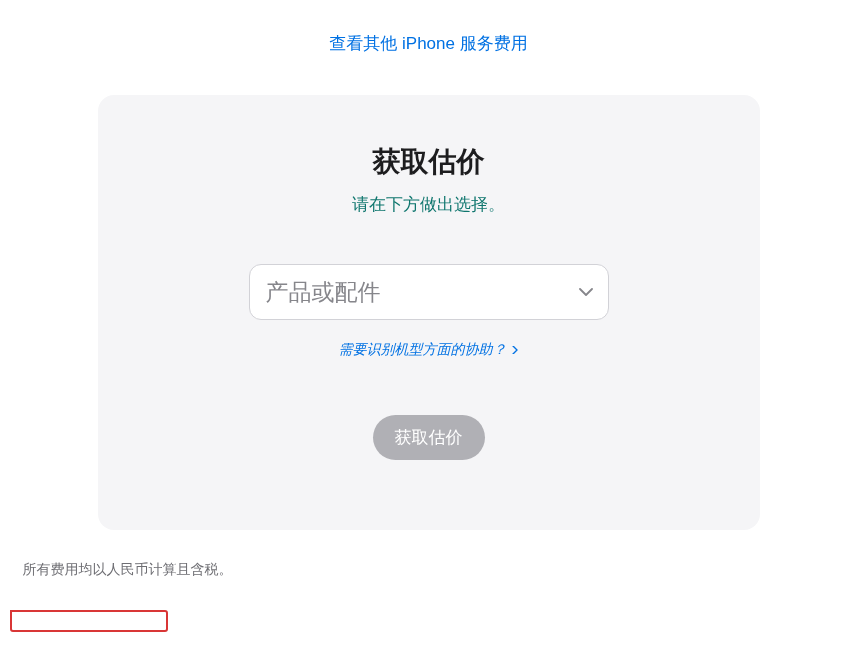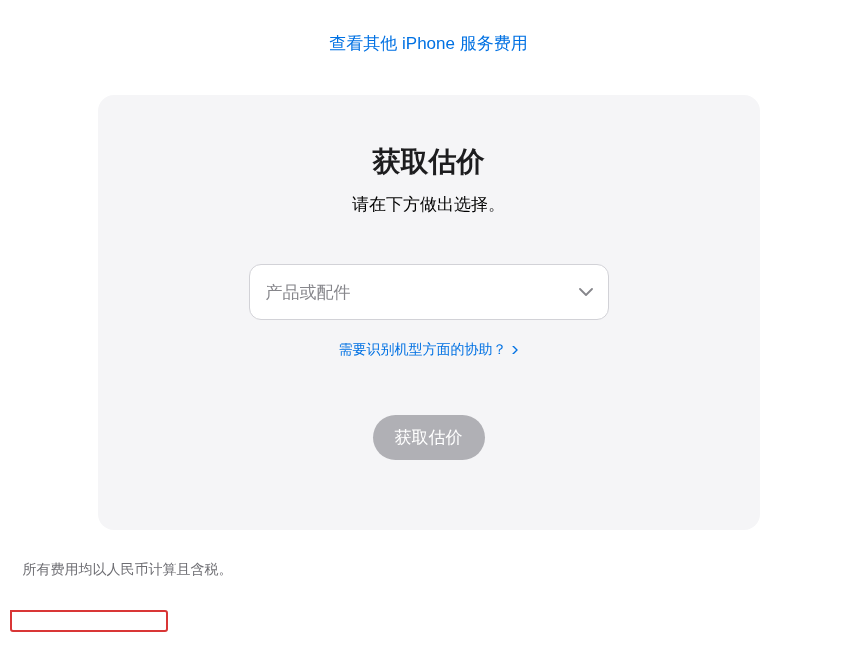--- a/index.html
+++ b/index.html
@@ -32,36 +32,36 @@
       text-align: center;
     }
     .card-title {
       font-size: 28px;
       font-weight: 600;
       color: #1d1d1f;
       margin-bottom: 12px;
     }
     .card-subtitle {
       font-size: 17px;
-      color: #000000;
+      color: #0f766e;
       margin-bottom: 48px;
     }
     .select-wrap {
       position: relative;
       width: 360px;
       margin: 0 auto 20px;
     }
     .select-field {
       width: 100%;
       height: 56px;
       background: #fff;
       border: 1px solid #d2d2d7;
       border-radius: 12px;
       padding: 0 44px 0 16px;
-      font-size: 17px;
+      font-size: 23px;
       color: #86868b;
       display: flex;
       align-items: center;
       cursor: pointer;
       text-align: right;
     }
     .chevron {
       position: absolute;
       right: 16px;
       top: 50%;
@@ -73,20 +73,21 @@
     .help-link {
       display: inline-flex;
       align-items: center;
       justify-content: center;
       color: #0071e3;
       font-size: 14px;
       margin-top: 0px;
       margin-bottom: 56px;
       cursor: pointer;
       gap: 4px;
+      font-style: italic;
     }
     .help-arrow {
       width: 8px;
       height: 8px;
     }
     .submit-btn {
       display: inline-block;
       background: #b0b0b5;
       color: #fff;
       font-size: 17px;

